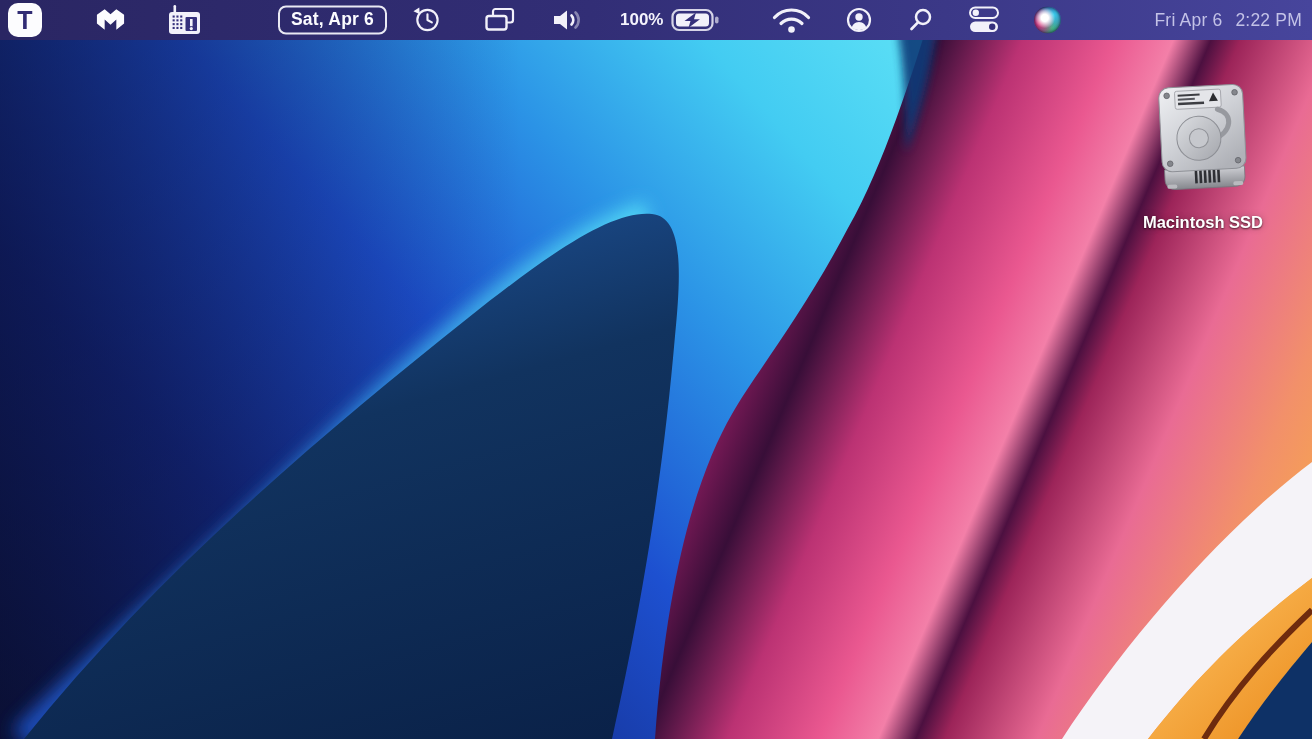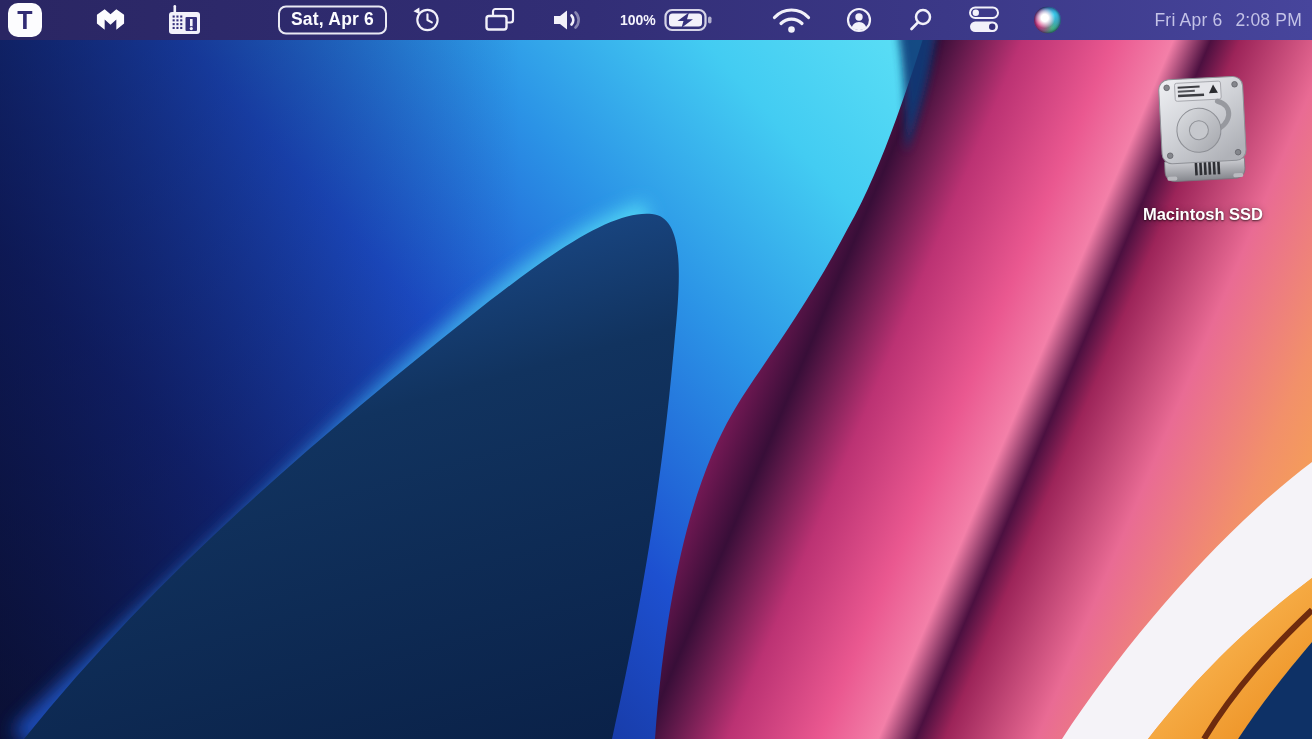--- a/index.html
+++ b/index.html
@@ -26,40 +26,40 @@
   #mb-date{left:240px;padding-left:38px;}
   .date-capsule{
     border:2px solid rgba(250,250,255,.92);border-radius:8px;
     padding:1px 11px 3px;font-weight:700;font-size:17.5px;color:#fbfbff;letter-spacing:.2px;
     white-space:nowrap;
   }
   #mb-tm{left:412px;}
   #mb-mirror{left:483px;}
   #mb-vol{left:551px;}
   #mb-batt{left:620px;gap:8px;}
-  #mb-batt .pct{font-size:14px;font-weight:600;color:#f4f3fc;}
+  #mb-batt .pct{font-size:17px;font-weight:600;color:#f4f3fc;}
   #mb-wifi{left:771px;}
   #mb-user{left:843px;}
   #mb-search{left:906px;}
   #mb-cc{left:967px;}
   #mb-siri{left:1034px;}
   .siri-orb{
     width:27px;height:27px;border-radius:50%;
     background:
       radial-gradient(circle at 40% 42%, #ffffff 0 16%, rgba(255,255,255,0) 46%),
       radial-gradient(circle at 22% 60%, rgba(240,56,122,.95), rgba(240,56,122,0) 55%),
       radial-gradient(circle at 74% 30%, rgba(53,211,240,.95), rgba(53,211,240,0) 58%),
       radial-gradient(circle at 66% 78%, rgba(58,196,111,.9), rgba(58,196,111,0) 55%),
       radial-gradient(circle at 50% 50%, #8a7cf0, #27215e 78%);
     box-shadow:inset 0 0 3px rgba(10,8,40,.8);
   }
   #mb-clock{right:10px;gap:13px;font-size:17.5px;color:rgba(206,205,238,.92);letter-spacing:.2px;}
   
   #drive{
-    position:absolute;left:1118px;top:72px;width:170px;z-index:5;
+    position:absolute;left:1118px;top:80px;width:170px;z-index:5;
     display:flex;flex-direction:column;align-items:center;cursor:default;
   }
   #drive .drive-label{
     margin-top:7px;font-size:16.5px;font-weight:700;color:#ffffff;
     text-shadow:0 1px 2px rgba(0,0,0,.65), 0 0 7px rgba(0,0,0,.3);
     white-space:nowrap;
   }
 </style>
 </head>
 <body>
@@ -247,21 +247,21 @@
       <circle cx="25.2" cy="21.75" r="3.2" fill="#35307c"></circle>
     </svg>
   </div>
 
   <div class="mb-item" id="mb-siri">
     <div class="siri-orb"></div>
   </div>
 
   <div class="mb-item" id="mb-clock">
     <span>Fri Apr 6</span>
-    <span>2:08 PM</span>
+    <span>2:22 PM</span>
   </div>
 </div>
 
 <div id="drive">
   <svg width="112" height="126" viewBox="0 0 112 126">
     <defs>
       <linearGradient id="hdTop" x1="0" y1="0" x2=".7" y2="1">
         <stop offset="0" stop-color="#f0f1f4"></stop>
         <stop offset=".55" stop-color="#cfd1d6"></stop>
         <stop offset="1" stop-color="#b0b2b8"></stop>

